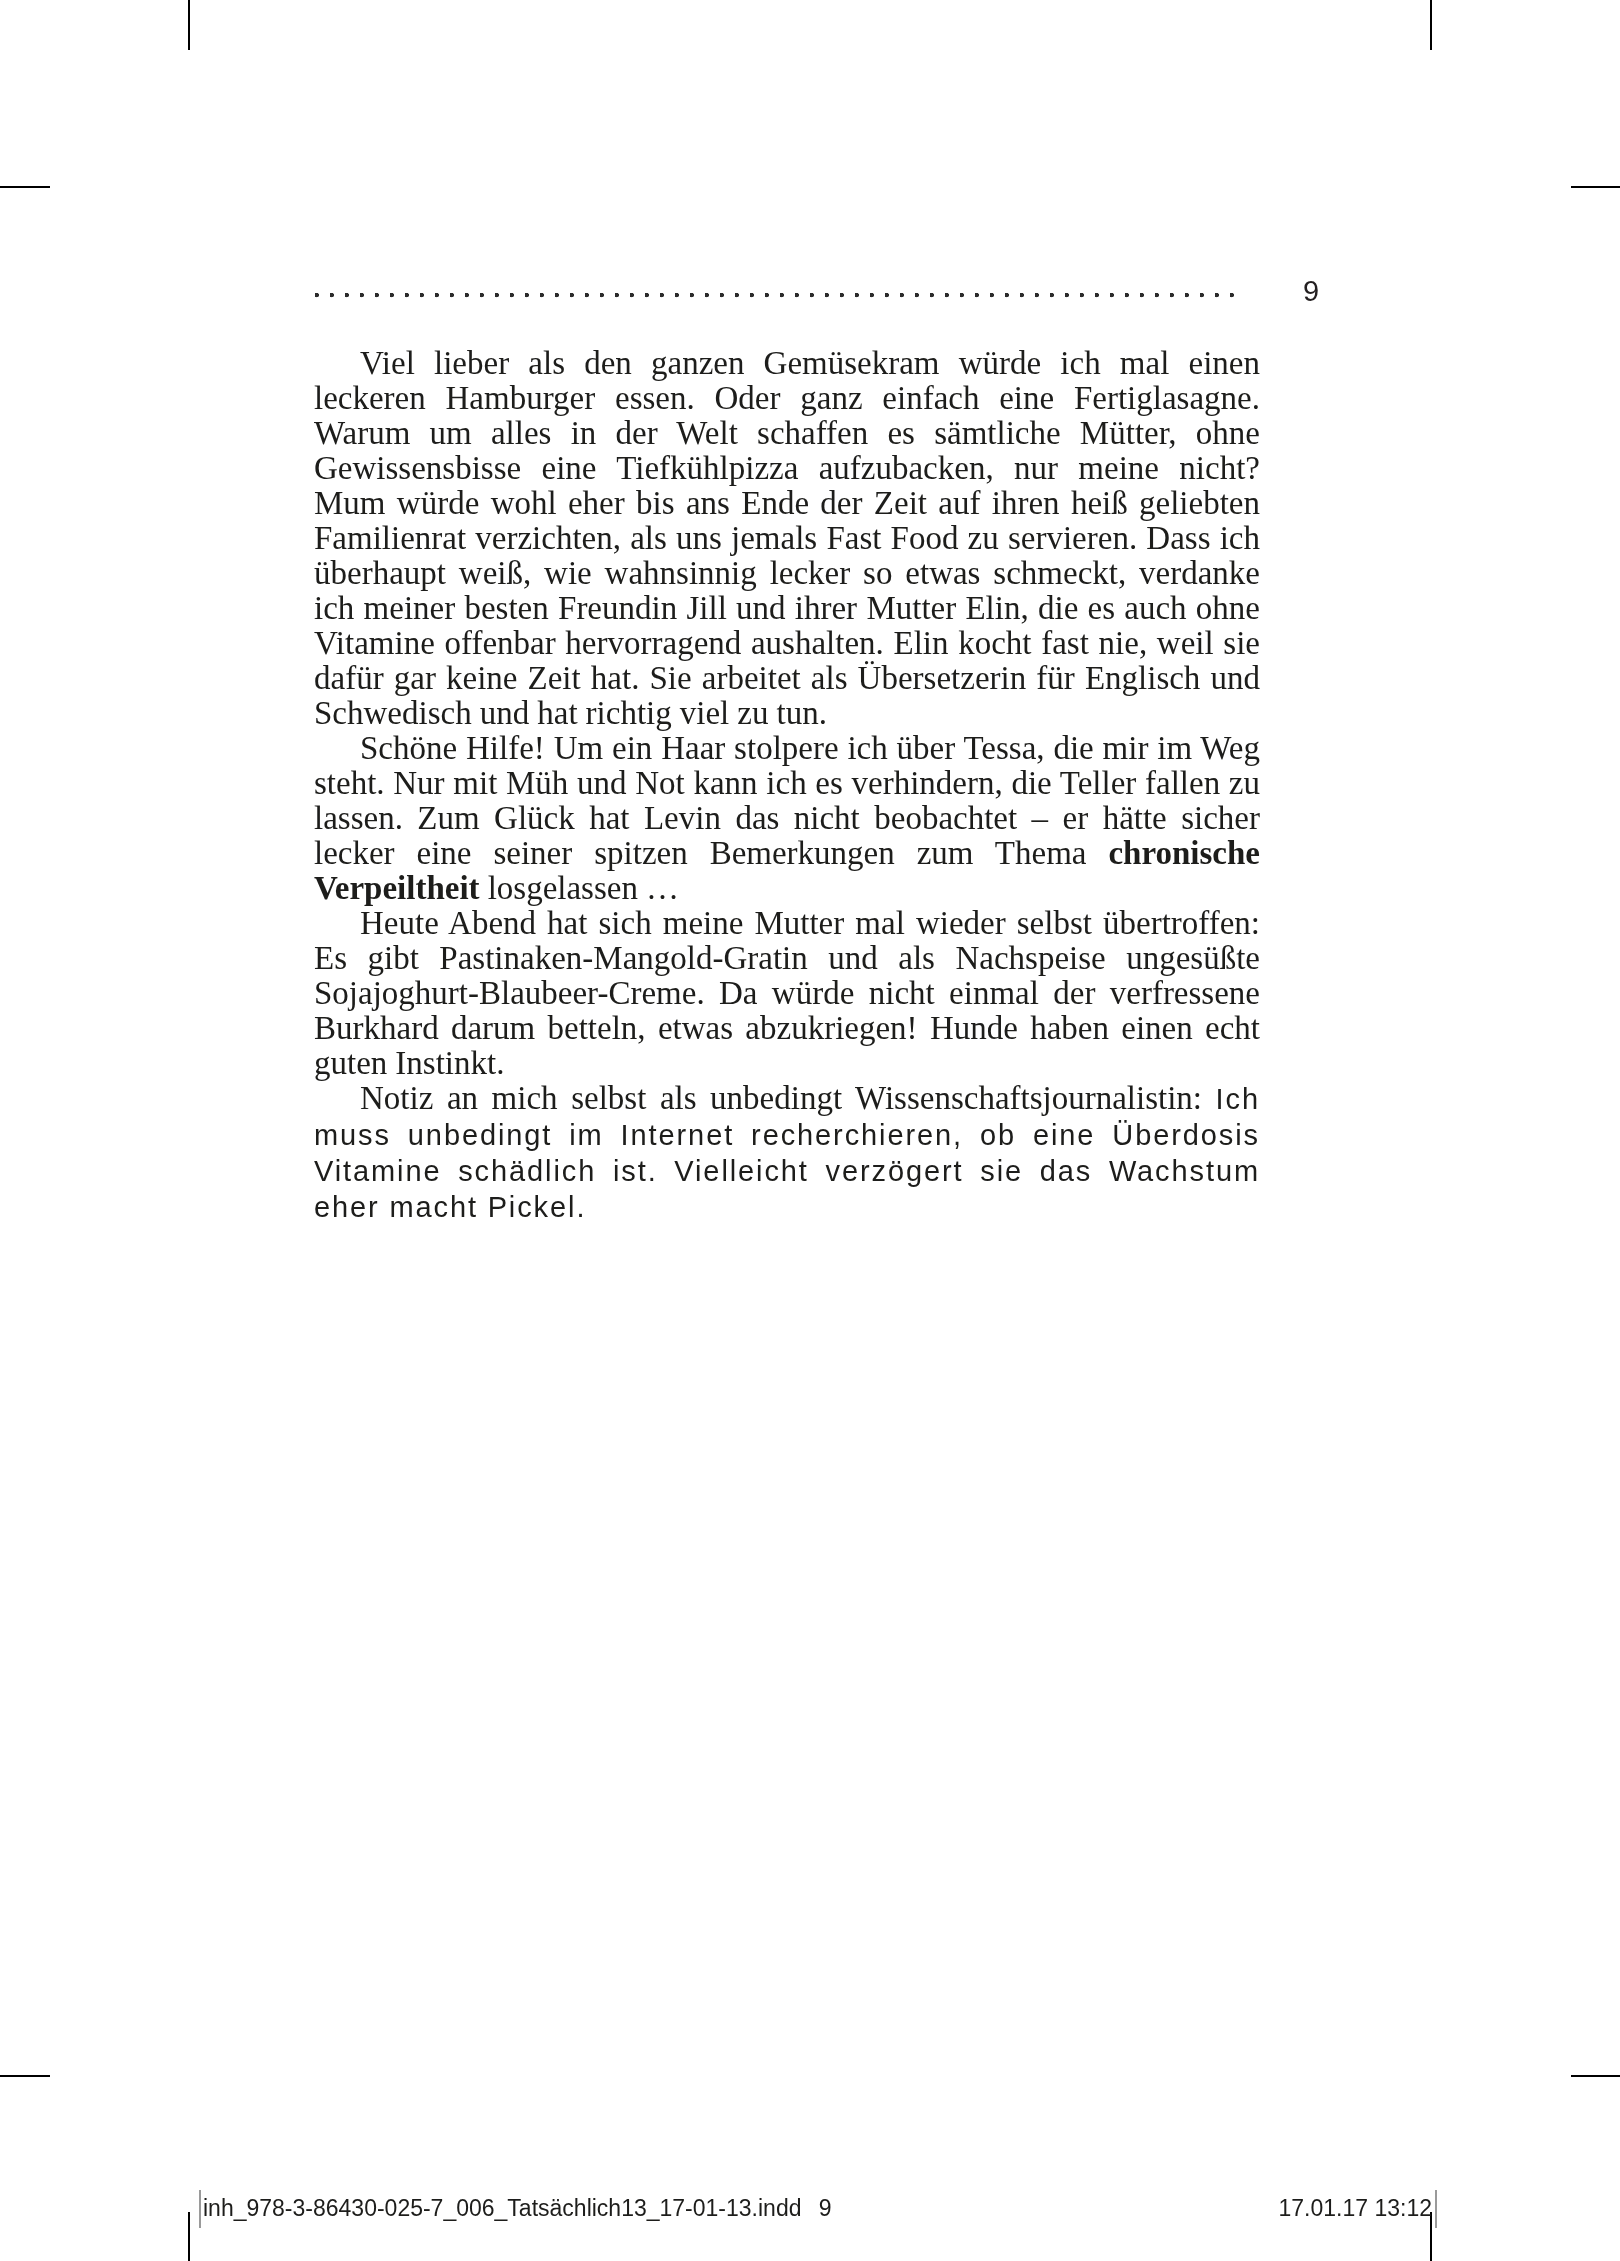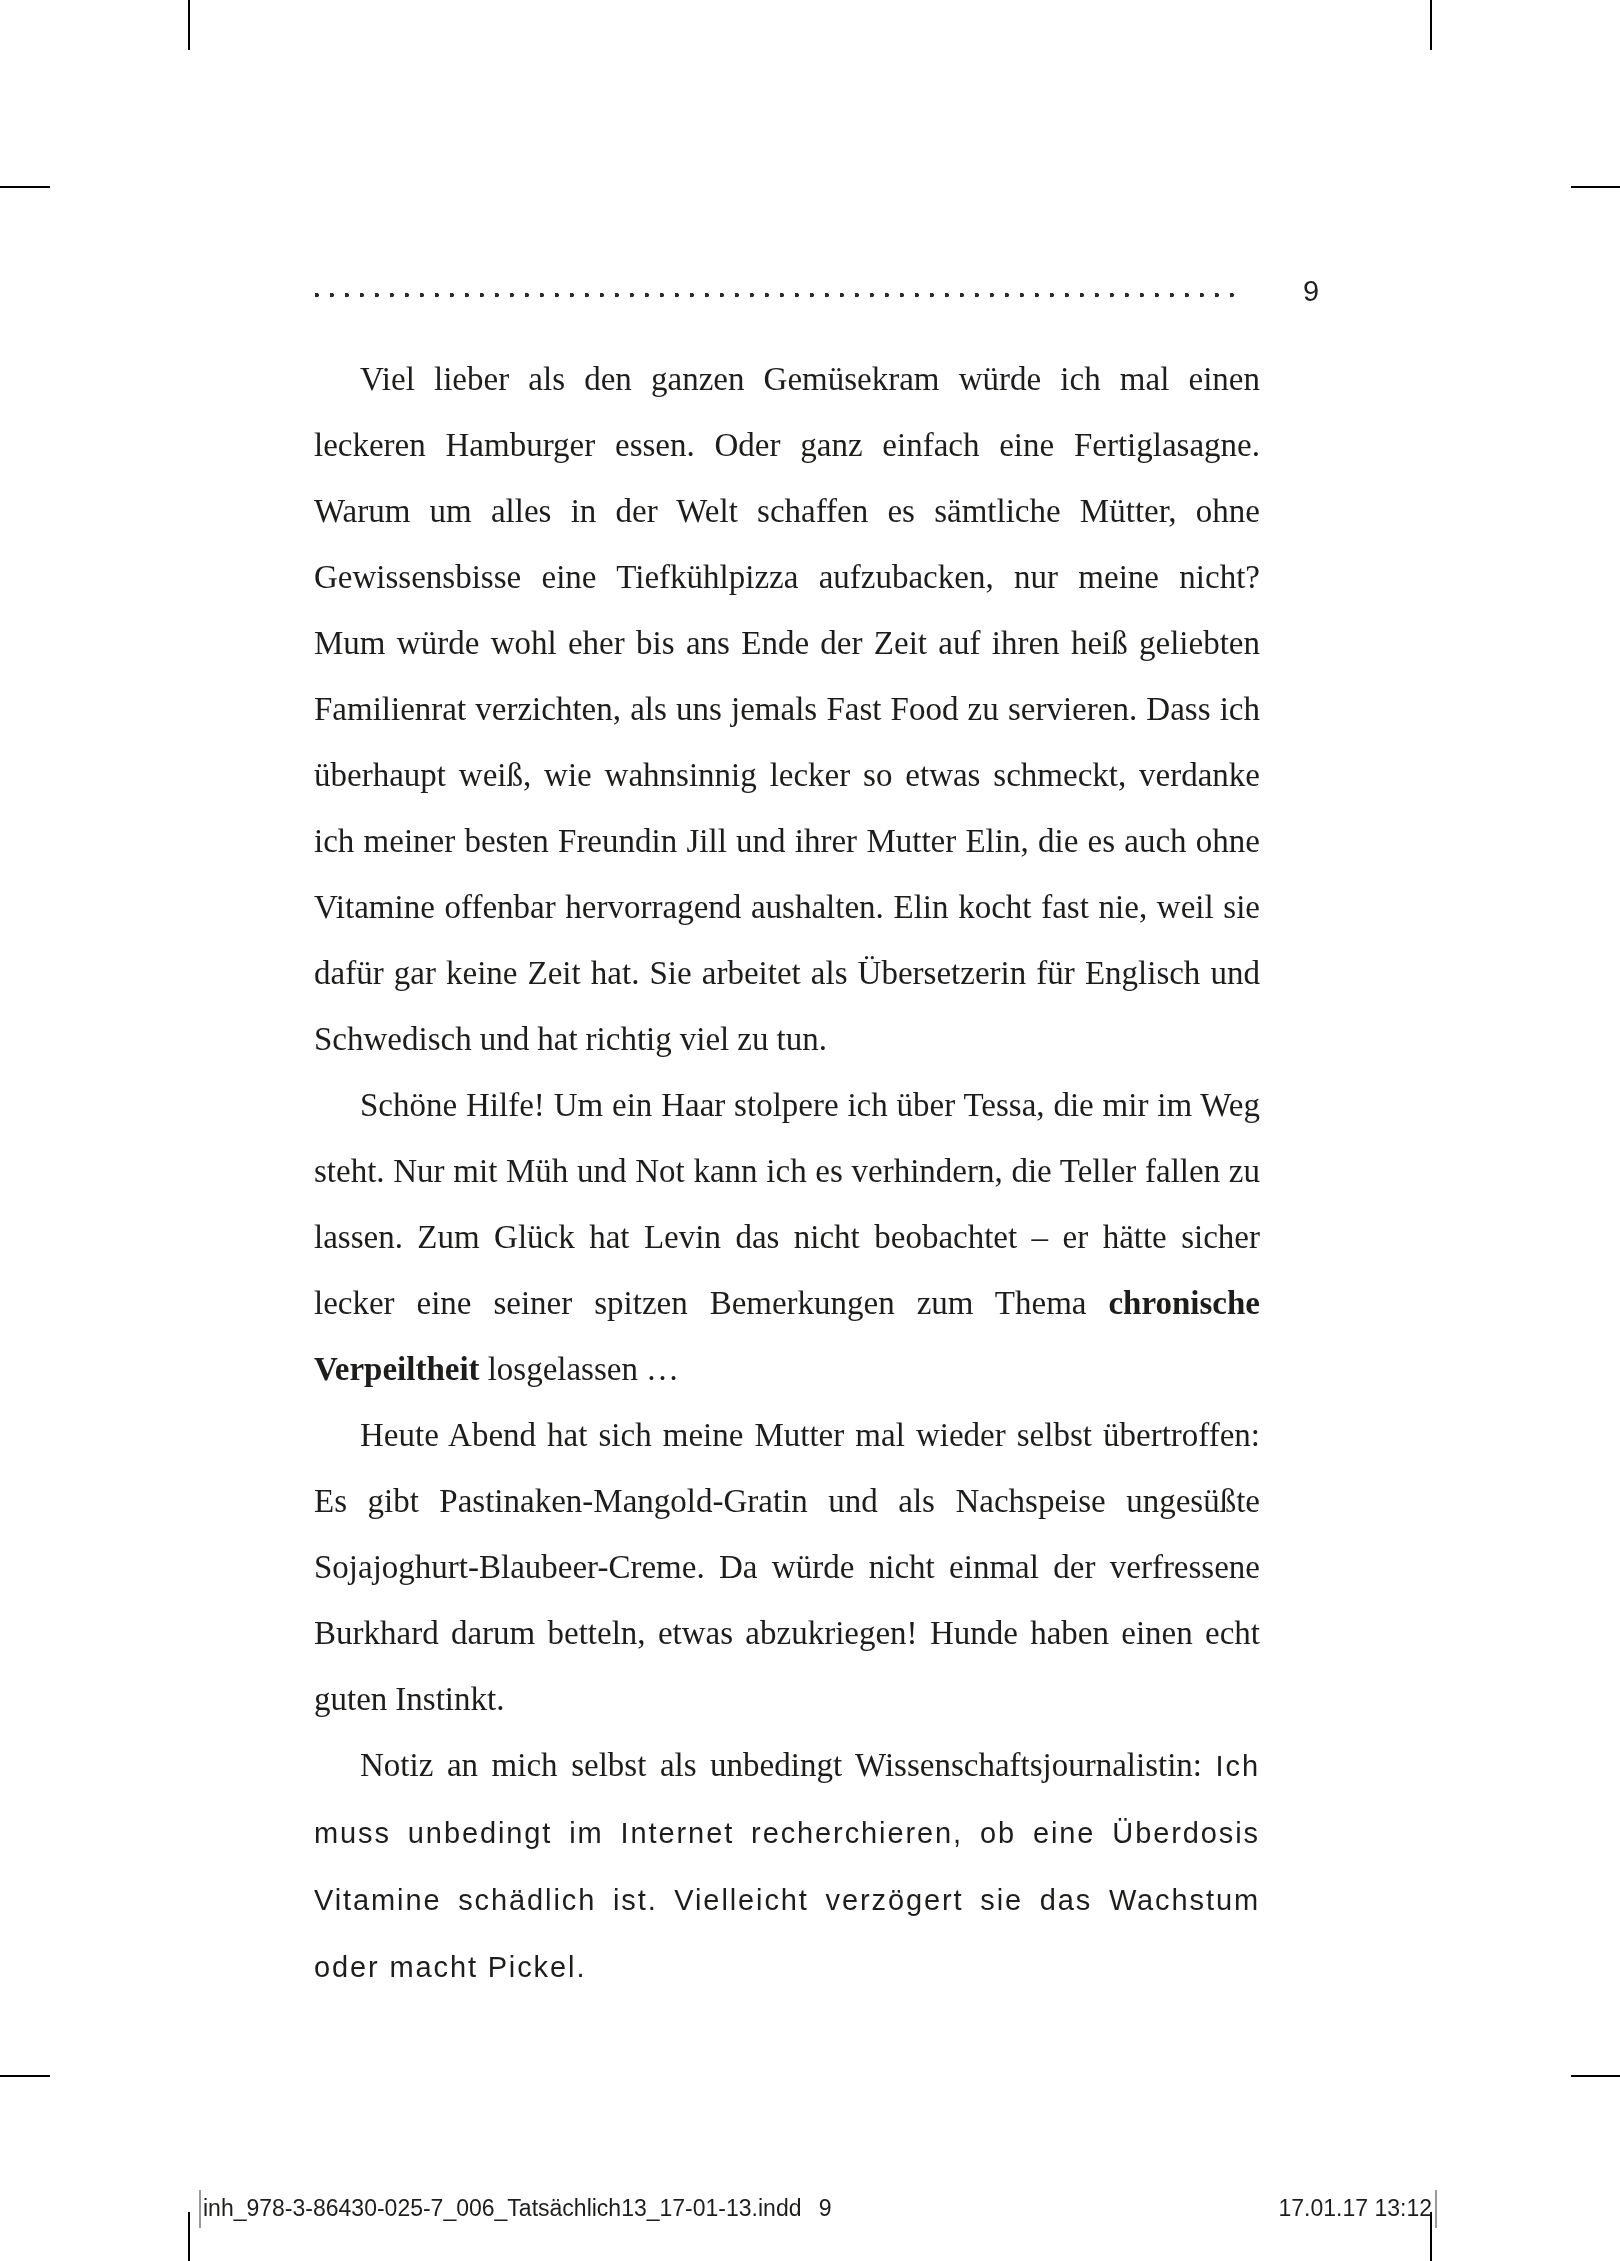--- a/index.html
+++ b/index.html
@@ -71,21 +71,21 @@
     position: absolute;
     left: 314px;
     top: 346px;
     width: 946px;
   }
 
   p.body {
     margin: 0;
     font-family: "Liberation Serif", serif;
     font-size: 33px;
-    line-height: 66px;
+    line-height: 35px;
     color: #1d1d1b;
     text-align: justify;
     text-justify: inter-word;
     text-indent: 46px;
     hyphens: manual;
     -webkit-hyphens: manual;
     word-spacing: -0.2px;
   }
 
   b.strong {
@@ -163,21 +163,21 @@
 
   <div class="textblock">
 
     <p class="body">Viel lieber als den ganzen Gemüsekram würde ich mal einen leckeren Hamburger essen. Oder ganz einfach eine Fertiglasagne. Warum um alles in der Welt schaffen es sämtliche Mütter, ohne Gewissensbisse eine Tiefkühlpizza aufzubacken, nur meine nicht? Mum würde wohl eher bis ans Ende der Zeit auf ihren heiß geliebten Familienrat verzichten, als uns jemals Fast Food zu servieren. Dass ich überhaupt weiß, wie wahnsinnig lecker so etwas schmeckt, verdanke ich meiner besten Freundin Jill und ihrer Mutter Elin, die es auch ohne Vitamine offenbar hervorragend aushalten. Elin kocht fast nie, weil sie dafür gar keine Zeit hat. Sie arbeitet als Übersetzerin für Englisch und Schwedisch und hat richtig viel zu tun.</p>
 
 
     <p class="body"><span>Schöne Hilfe! Um ein Haar stolpere ich über Tessa, die mir im Weg steht. Nur mit Müh und Not kann ich es verhindern, die Teller fallen zu lassen. Zum Glück hat Levin das nicht beobachtet – er hätte sicher lecker eine seiner spitzen Bemerkungen zum Thema </span><b class="strong">chronische Verpeiltheit</b><span> losgelassen …</span></p>
 
     <p class="body">Heute Abend hat sich meine Mutter mal wieder selbst übertroffen: Es gibt Pastinaken-Mangold-Gratin und als Nachspeise ungesüßte Sojajoghurt-Blaubeer-Creme. Da würde nicht einmal der verfressene Burkhard darum betteln, etwas abzukriegen! Hunde haben einen echt guten Instinkt.</p>
 
-    <p class="body"><span>Notiz an mich selbst als unbedingt Wissenschaftsjournalistin: </span><span class="note">Ich muss unbedingt im Internet recherchieren, ob eine Überdosis Vitamine schädlich ist. Vielleicht verzögert sie das Wachstum oder macht Pickel.</span></p>
+    <p class="body"><span>Notiz an mich selbst als unbedingt Wissenschaftsjournalistin: </span><span class="note">Ich muss unbedingt im Internet recherchieren, ob eine Überdosis Vitamine schädlich ist. Vielleicht verzögert sie das Wachstum eher macht Pickel.</span></p>
 
 
   </div>
 
   <div class="footer-rule-left"></div>
   <div class="footer-rule-right"></div>
   <div class="footer">
     <span class="slug-left"><span>inh_978-3-86430-025-7_006_Tatsächlich13_17-01-13.indd</span><span class="gap"></span><span>9</span></span>
     <span class="slug-right">17.01.17   13:12</span>
   </div>

